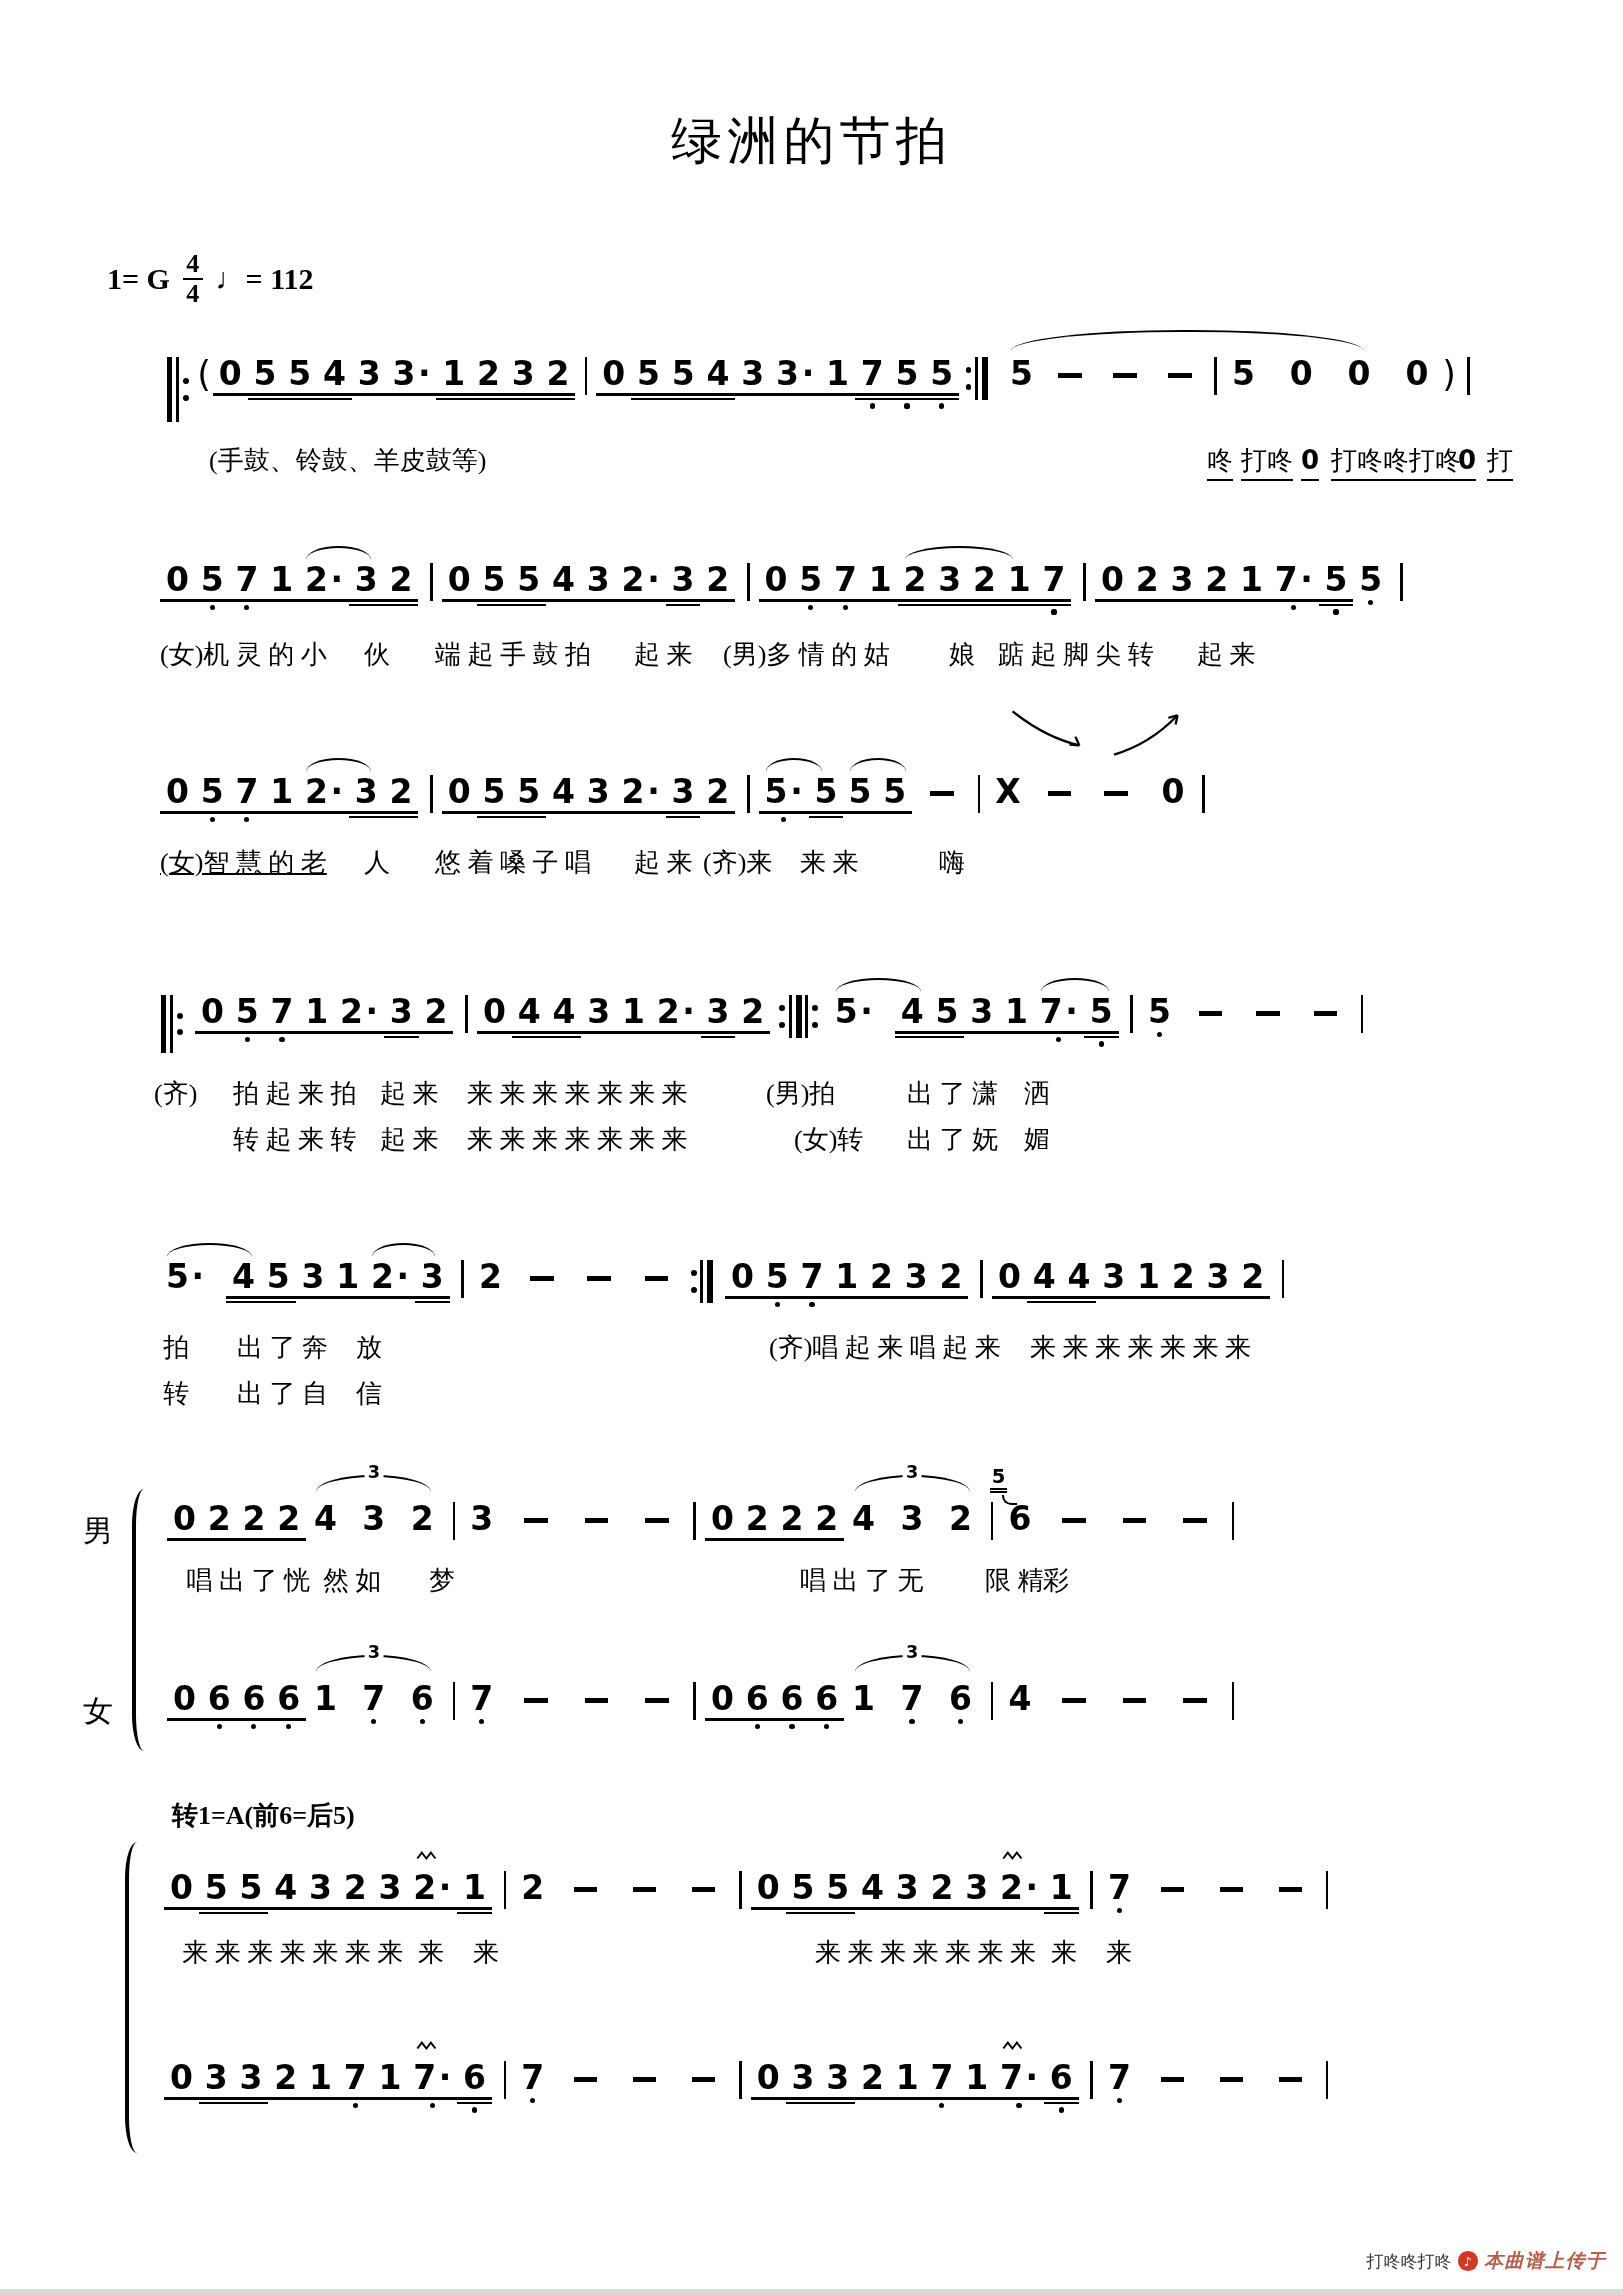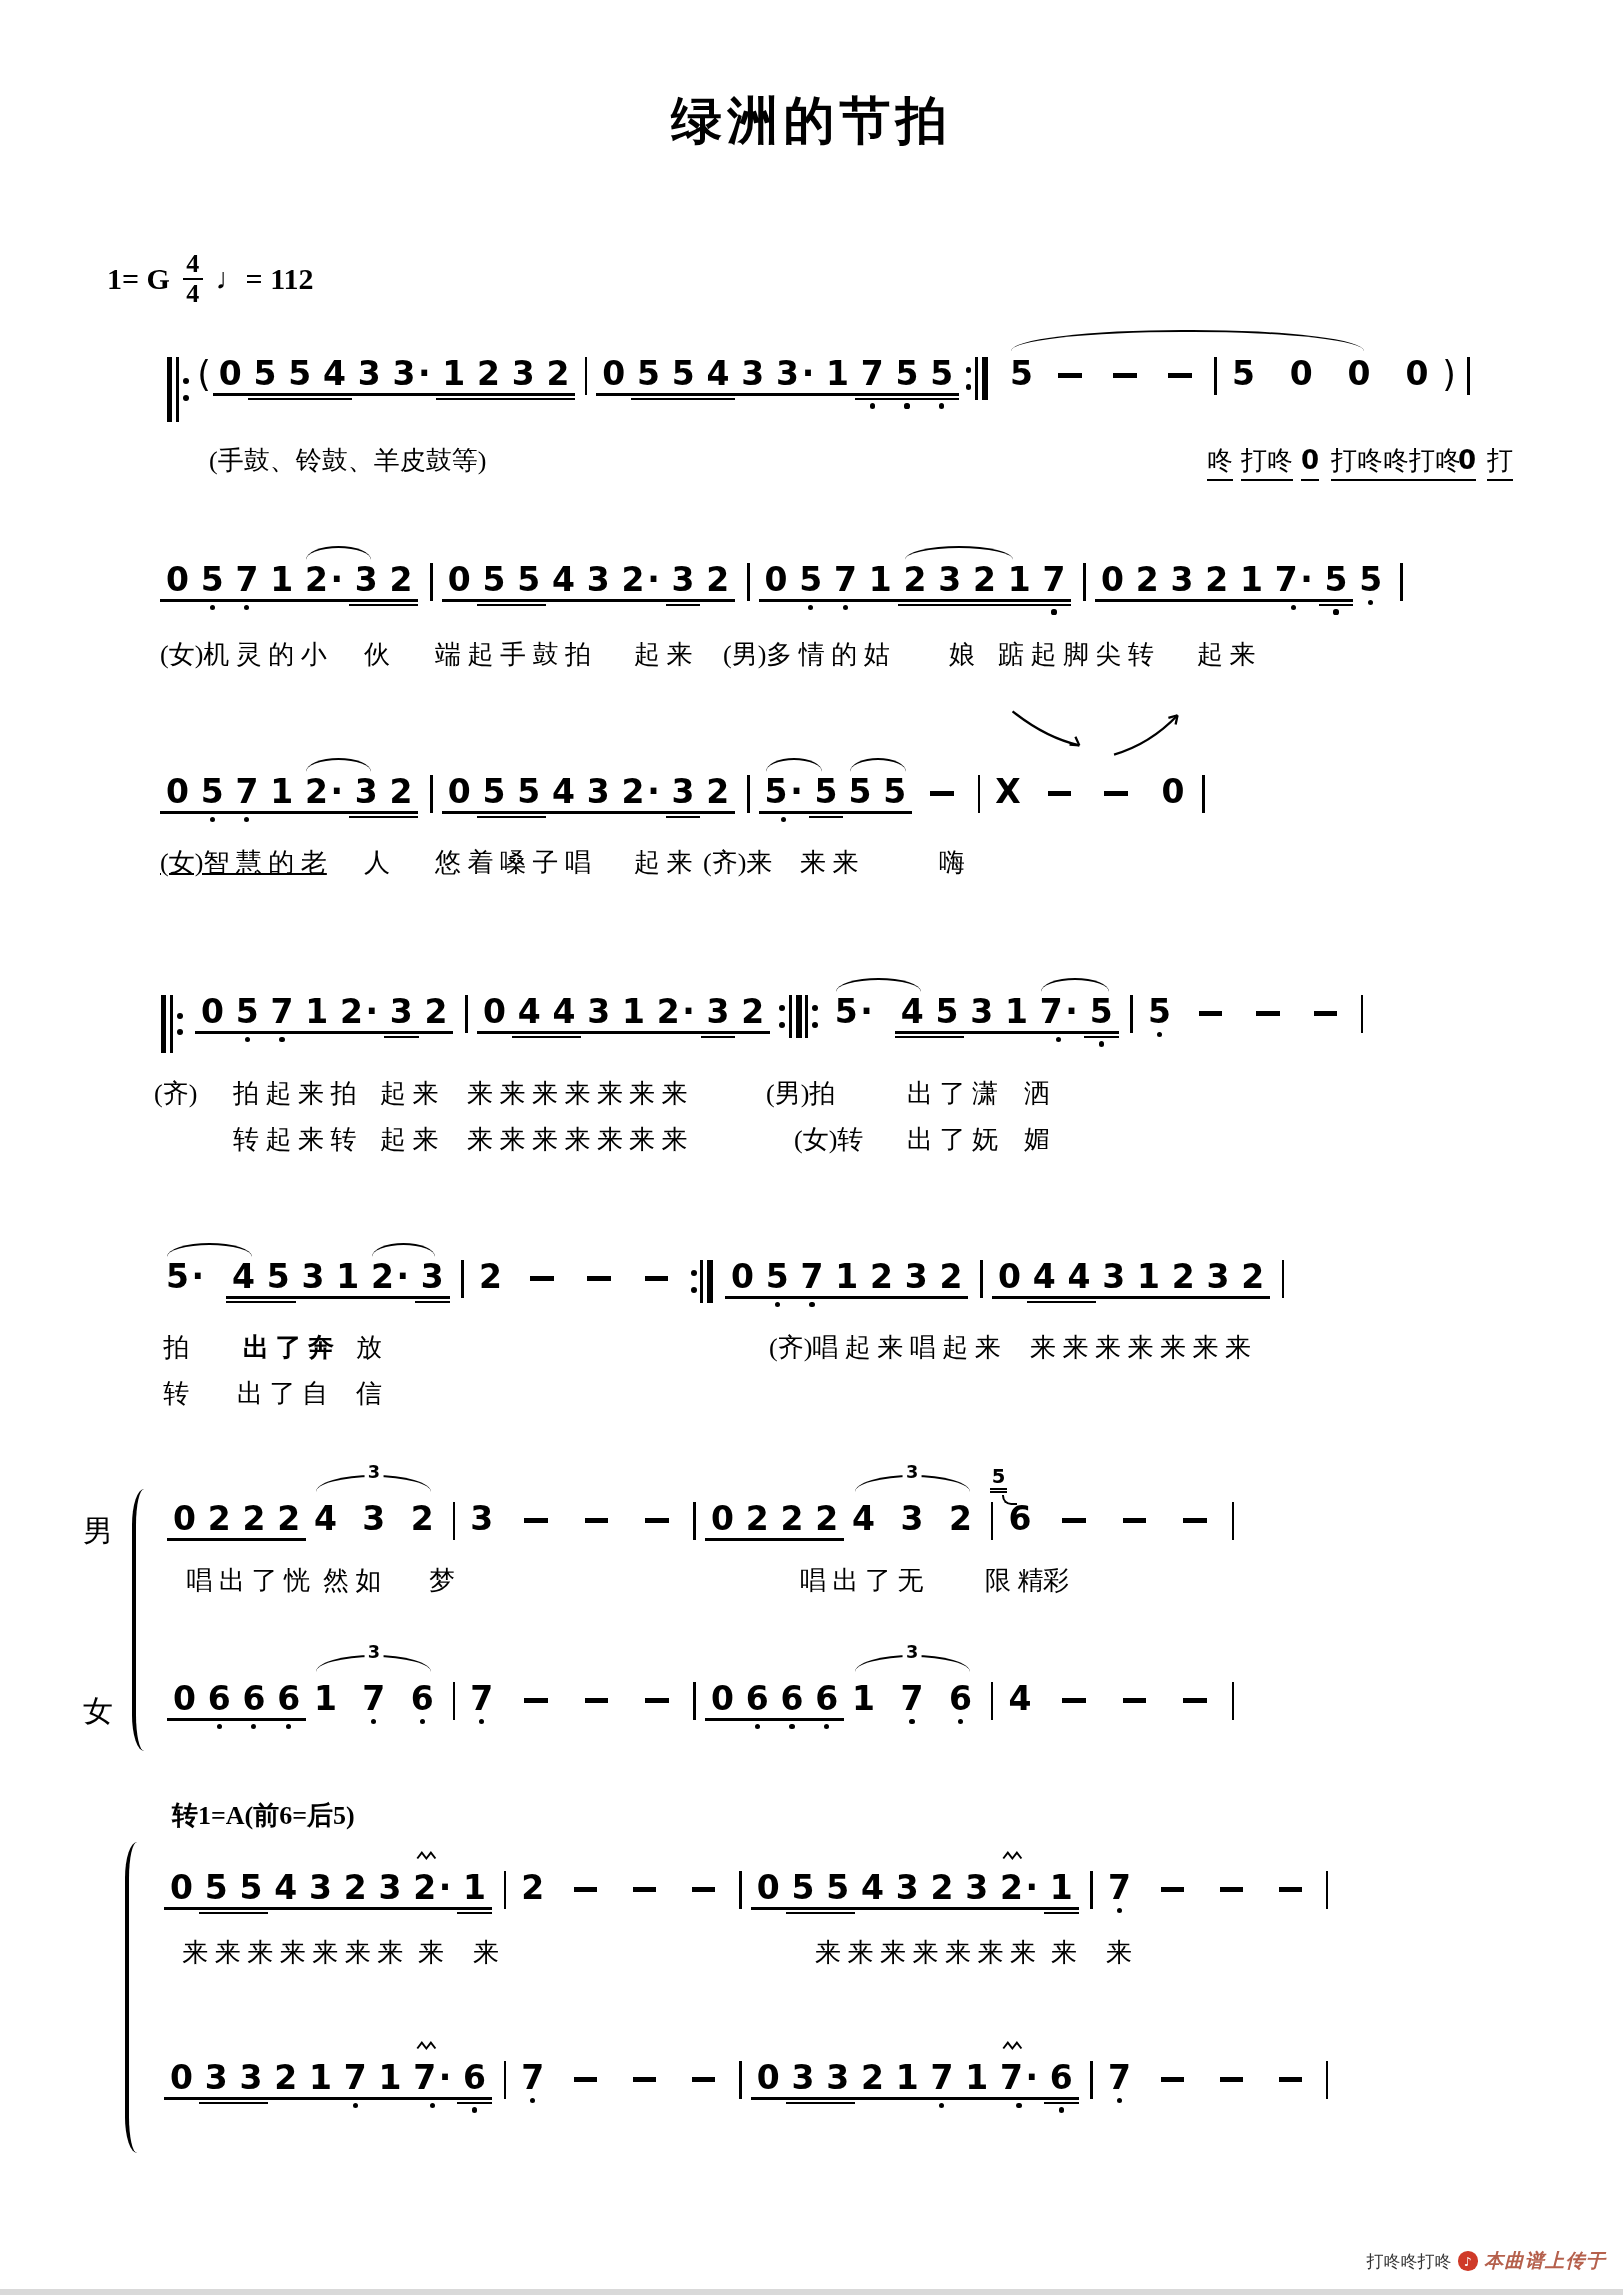--- a/index.html
+++ b/index.html
@@ -1,20 +1,20 @@
 <!DOCTYPE html>
 <html style="font-size:10.5px"><head>
 <meta charset="utf-8">
 <style>
   html,body{margin:0;padding:0;background:#e8e8e8;}
   .page{position:relative;width:1623px;height:2295px;background:#ffffff;overflow:hidden;
         font-family:"DejaVu Sans",sans-serif;color:#000;}
   
-  .title{position:absolute;top:87px;left:0;width:100%;text-align:center;
-         font-size:51px;font-weight:700;letter-spacing:5.2px;}
+  .title{position:absolute;top:107px;left:0;width:100%;text-align:center;
+         font-size:51px;font-weight:400;letter-spacing:5.2px;}
   .subtitle{position:absolute;top:181px;left:0;width:100%;text-align:center;
          font-size:30px;letter-spacing:3.9px;font-family:"Liberation Serif",serif;}
   .credits{position:absolute;top:222px;left:1305px;font-size:27.5px;line-height:43px;
          font-family:"Liberation Serif",serif;white-space:pre;}
   .keyline{position:absolute;top:250px;left:107px;display:flex;align-items:center;gap:13px;
          font-family:"Liberation Serif",serif;font-size:30px;font-weight:700;}
   .frac{display:inline-flex;flex-direction:column;align-items:center;font-size:26px;line-height:27.5px;font-weight:700;}
   .fn{border-bottom:2.6px solid #000;padding:0 3.3px;}
   .fd{padding:0 3.3px;}
   
@@ -779,21 +779,21 @@
             <div class="ul"></div>
           </div>
           <div class="tok">
             <div class="num">2</div>
             <div class="ul"></div>
           </div>
           <div class="bar" style="margin-left: 11.8px;"></div>
         </div>
         <div class="lyric-row" style="margin-top: 23.6px;">
           <span class="lyr" style="left: 3.3px;">拍</span>
-          <span class="lyr" style="left: 83px; font-weight: bold;">出 了 奔</span>
+          <span class="lyr" style="left: 77px;">出 了 奔</span>
           <span class="lyr" style="left: 196px;">放</span>
           <span class="lyr" style="left: 609px;">(齐)唱 起 来 唱 起 来</span>
           <span class="lyr" style="left: 870px;">来 来 来 来 来 来 来</span>
         </div>
         <div class="lyric-row" style="margin-top: 9.2px;">
           <span class="lyr" style="left: 3.3px;">转</span>
           <span class="lyr" style="left: 77px;">出 了 自</span>
           <span class="lyr" style="left: 196px;">信</span>
         </div>
       </div>

